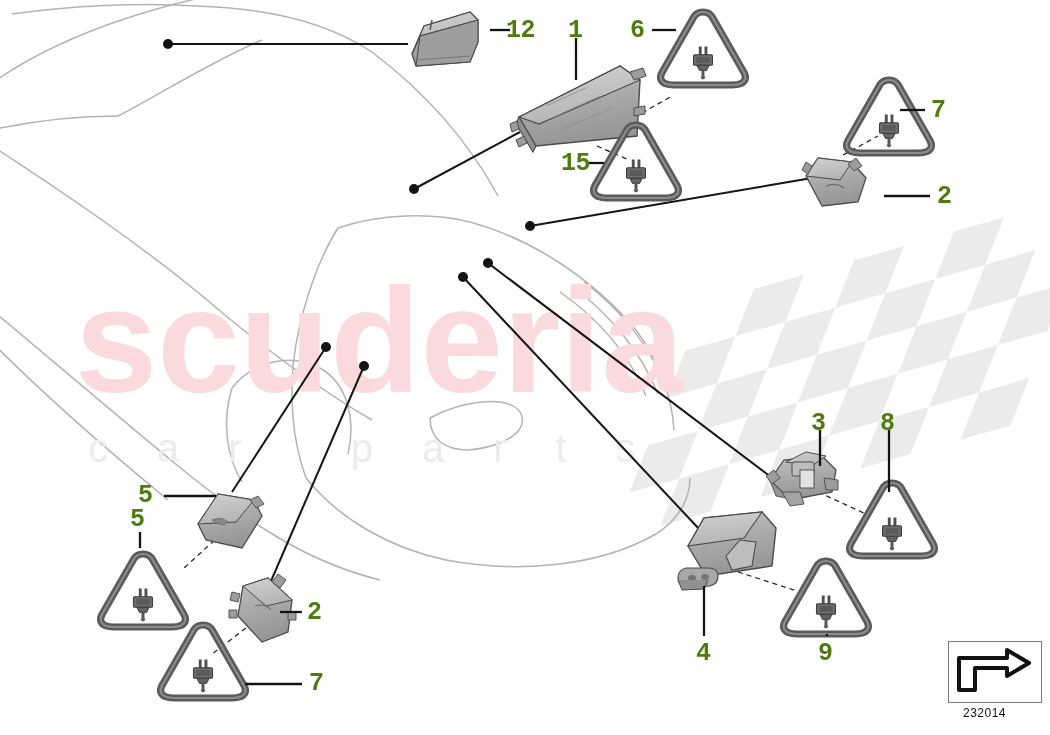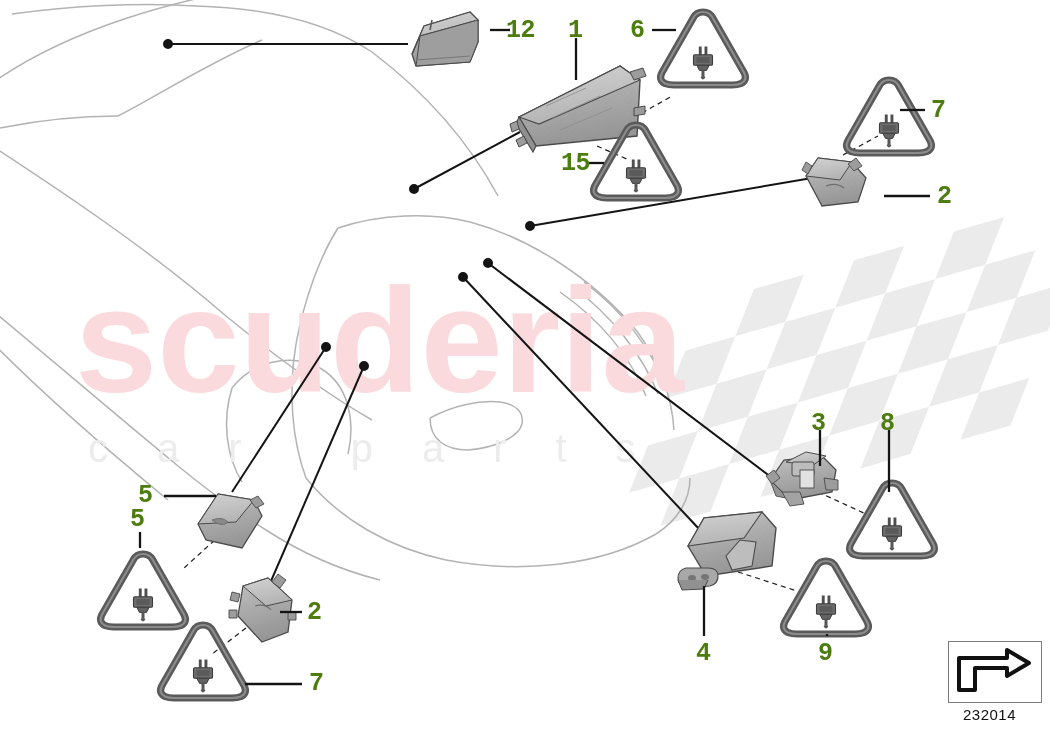--- a/index.html
+++ b/index.html
@@ -4,21 +4,21 @@
 <style>
   html,body{margin:0;padding:0;background:#fff;}
   body{width:1050px;height:735px;overflow:hidden;
        font-family:"Liberation Sans",sans-serif;}
   #stage{position:relative;width:1050px;height:735px;background:#fff;}
   #stage svg{position:absolute;top:0;left:0;}
   .num{position:absolute;font-family:Liberation Mono, monospace;
        font-weight:bold;font-size:25px;color:#4d7c0f;line-height:1;
        letter-spacing:-0.5px;}
   #idcode{position:absolute;font-family:"Liberation Sans",sans-serif;
-          font-size:15px;color:#111;letter-spacing:0.5px;}
+          font-size:12px;color:#111;letter-spacing:0.5px;}
   #idbox{position:absolute;border:1px solid #7a7a7a;background:#fff;}
 </style>
 </head>
 <body>
 
 <div id="stage">
 
 <svg width="1050" height="735" viewBox="0 0 1050 735">
   <defs>
 

